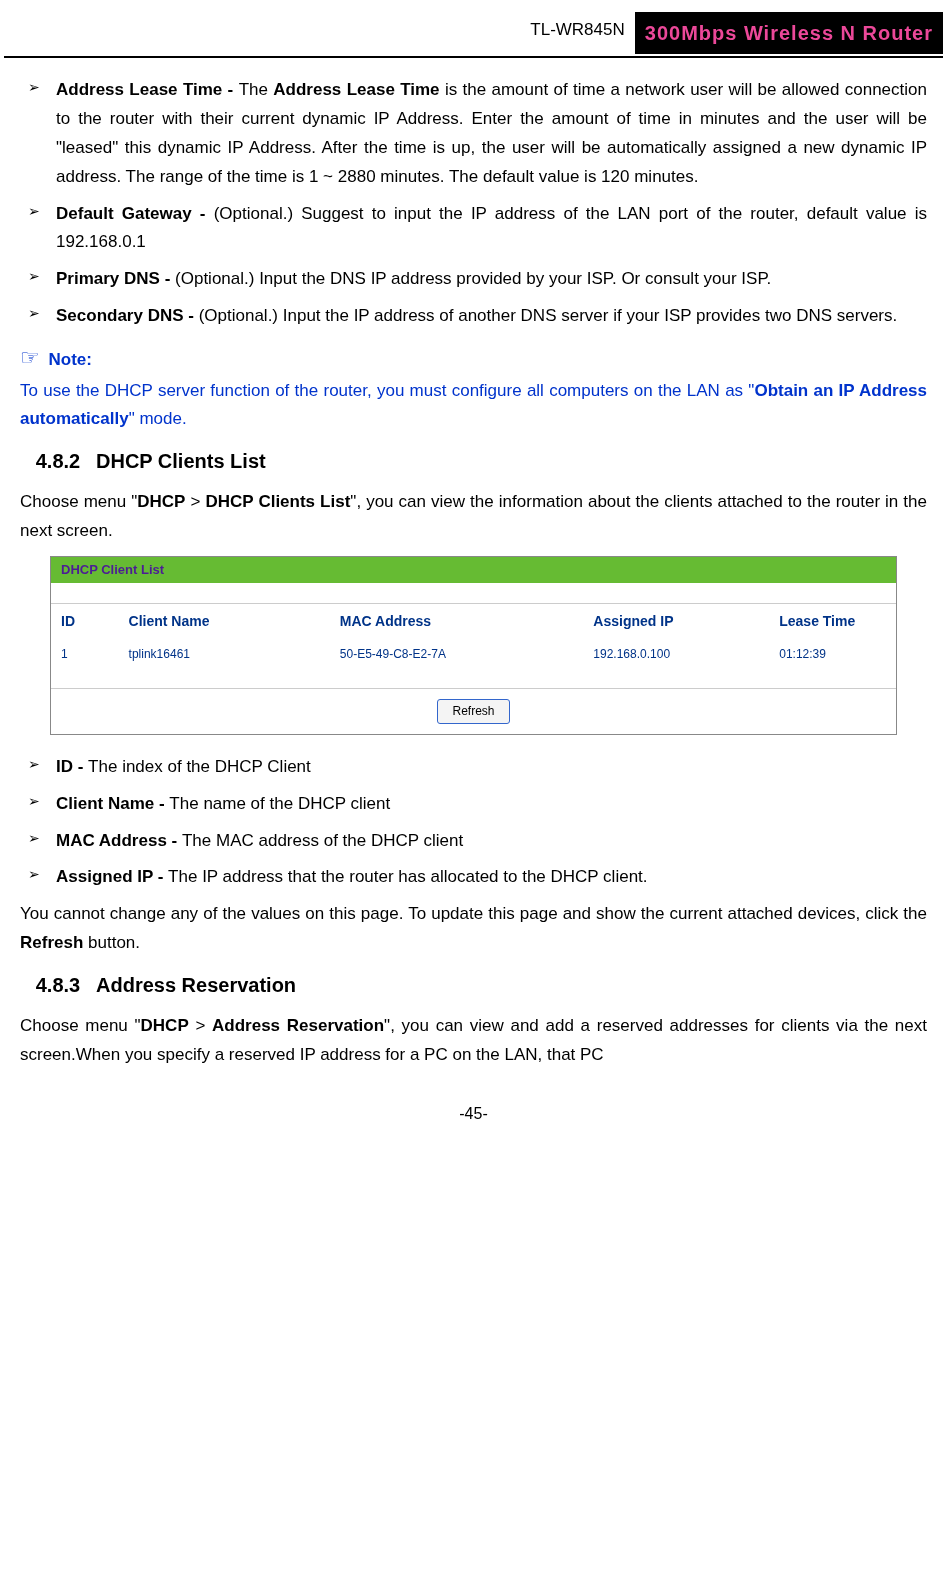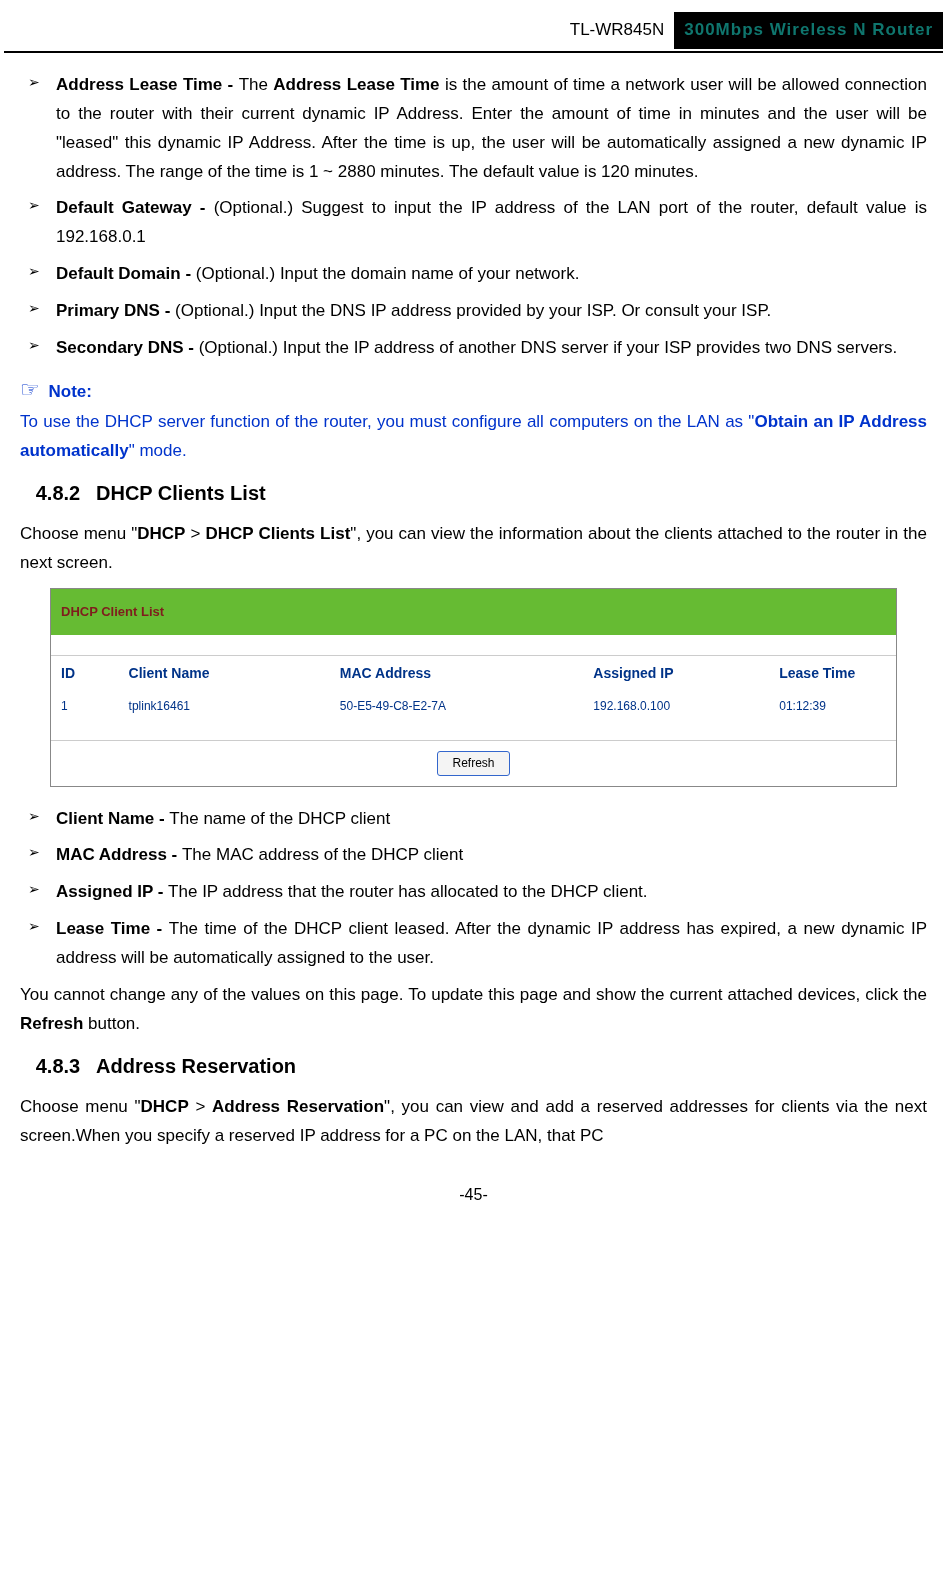--- a/index.html
+++ b/index.html
@@ -19,23 +19,23 @@
       border-bottom: 2px solid #000;
       padding-bottom: 2px;
       margin: 12px 4px 18px;
     }
     .model-label {
       padding: 4px 10px;
       font-size: 17px;
     }
     .router-title {
       background: #000;
-      color: #0f766e;
+      color: #ec4899;
       padding: 4px 10px;
-      font-size: 17px;
+      font-size: 20px;
       font-weight: bold;
       letter-spacing: 1px;
     }
     .content {
       padding: 0 20px;
     }
     ul.bullets {
       list-style: none;
       padding-left: 0;
     }
@@ -78,23 +78,23 @@
       margin-bottom: 10px;
     }
     .screenshot-box {
       margin: 8px 30px 18px;
       border: 1px solid #888;
       font-size: 12px;
       background: #fff;
     }
     .ss-titlebar {
       background: #66bb33;
-      color: #7f1d1d;
-      font-weight: bold;
-      padding: 12px 10px;
+      color: #4c1d95;
+      font-weight: bold;
+      padding: 2px 10px;
       font-size: 13px;
     }
     .ss-table {
       width: 100%;
       border-collapse: collapse;
       margin-top: 20px;
     }
     .ss-table th {
       color: #003388;
       text-align: left;
@@ -139,23 +139,20 @@
 </div>
 
 <div class="content">
 
   <ul class="bullets">
     <li>
       <span class="bold">Address Lease Time - </span><span>The </span><span class="bold">Address Lease Time</span><span> is the amount of time a network user will be allowed connection to the router with their current dynamic IP Address. Enter the amount of time in minutes and the user will be "leased" this dynamic IP Address. After the time is up, the user will be automatically assigned a new dynamic IP address. The range of the time is 1 ~ 2880 minutes. The default value is 120 minutes.</span>
     </li>
     <li>
       <span class="bold">Default Gateway - </span><span>(Optional.) Suggest to input the IP address of the LAN port of the router, default value is 192.168.0.1</span>
-    </li>
-    <li>
-      <span class="bold">Default Domain - </span><span>(Optional.) Input the domain name of your network.</span>
     </li>
     <li>
       <span class="bold">Primary DNS - </span><span>(Optional.) Input the DNS IP address provided by your ISP. Or consult your ISP.</span>
     </li>
     <li>
       <span class="bold">Secondary DNS - </span><span>(Optional.) Input the IP address of another DNS server if your ISP provides two DNS servers.</span>
     </li>
   </ul>
 
   <div style="margin-top:6px;">
@@ -195,30 +192,30 @@
         </tr>
       </tbody>
     </table>
     <div class="ss-refresh-row">
       <span class="ss-refresh-btn">Refresh</span>
     </div>
   </div>
 
   <ul class="bullets">
     <li>
+      <span class="bold">ID - </span><span>The index of the DHCP Client</span>
+    </li>
+    <li>
       <span class="bold">Client Name - </span><span>The name of the DHCP client</span>
     </li>
     <li>
       <span class="bold">MAC Address - </span><span>The MAC address of the DHCP client</span>
     </li>
     <li>
       <span class="bold">Assigned IP - </span><span>The IP address that the router has allocated to the DHCP client.</span>
-    </li>
-    <li>
-      <span class="bold">Lease Time - </span><span>The time of the DHCP client leased. After the dynamic IP address has expired, a new dynamic IP address will be automatically assigned to the user.</span>
     </li>
   </ul>
 
   <p class="body-text">
     <span>You cannot change any of the values on this page. To update this page and show the current attached devices, click the </span><span class="bold">Refresh</span><span> button.</span>
   </p>
 
   <h2 class="section-heading">
     <span class="section-num">4.8.3</span><span>Address Reservation</span>
   </h2>

